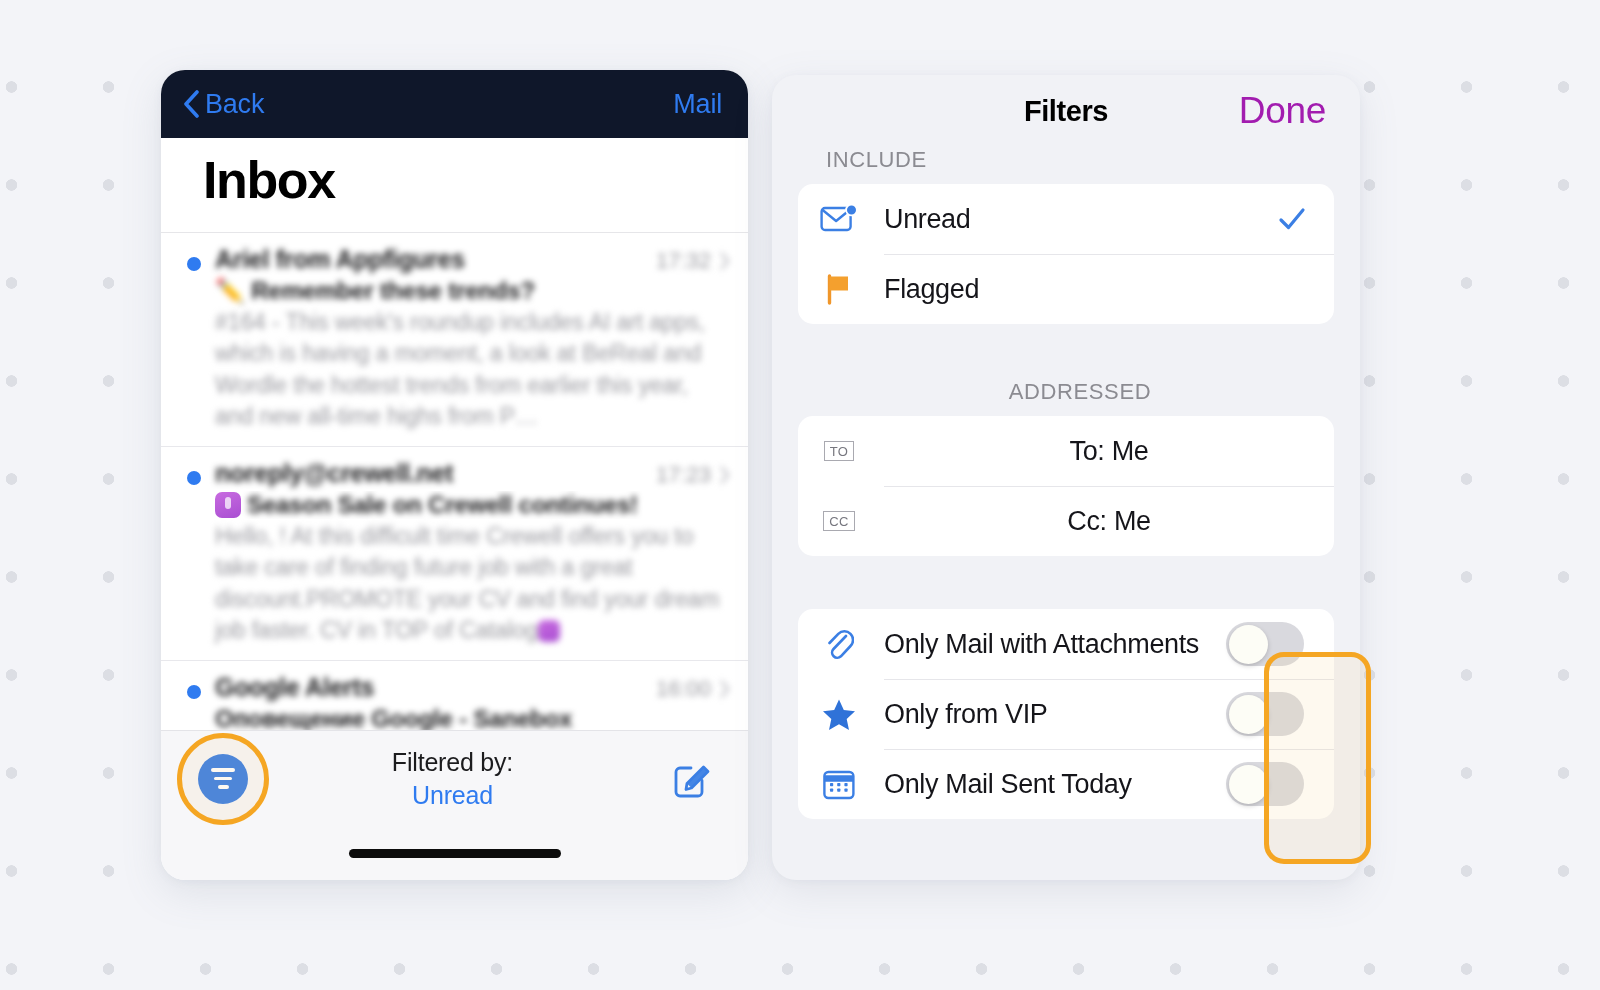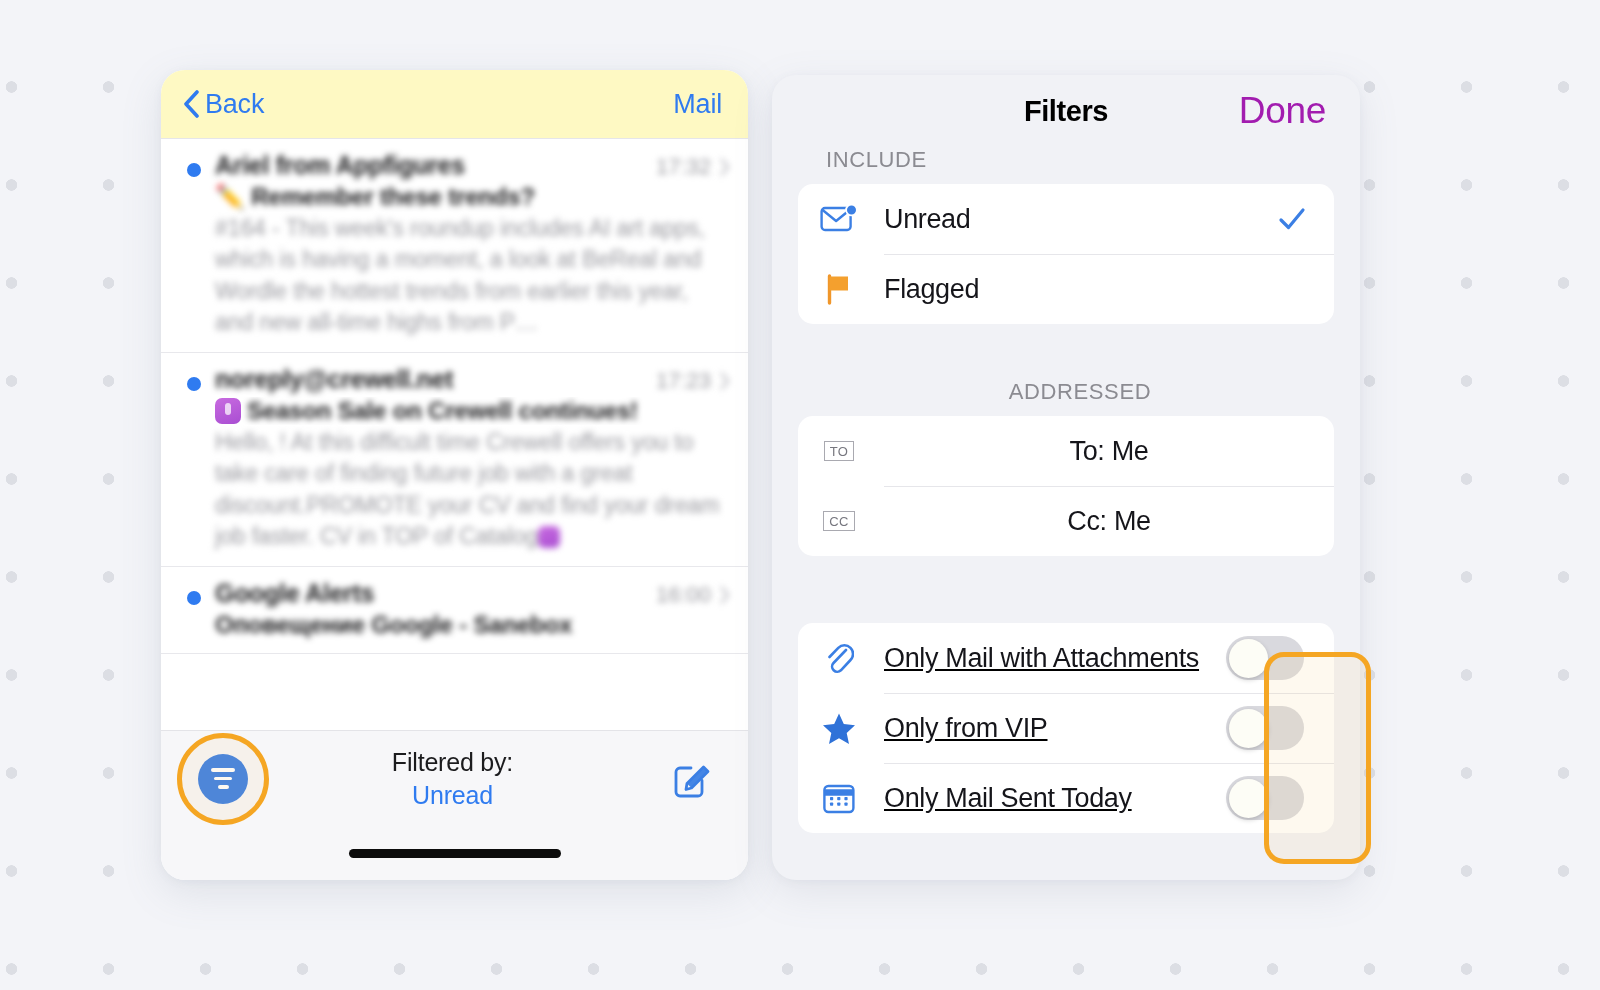--- a/index.html
+++ b/index.html
@@ -35,21 +35,21 @@
     flex-direction: column;
   }
 
   .phone-navbar {
     height: 68px;
     flex: 0 0 68px;
     display: flex;
     align-items: center;
     justify-content: space-between;
     padding: 0 26px 0 22px;
-    background: #fef9c3;
+    background: #0f172a;
   }
 
   .nav-back {
     display: flex;
     align-items: center;
     gap: 6px;
     color: #2f7bf0;
     font-size: 27px;
     letter-spacing: -0.2px;
     cursor: pointer;
@@ -294,21 +294,21 @@
   .section-label {
     font-size: 22px;
     color: #8b8b91;
     letter-spacing: 0.6px;
     padding: 0 0 11px 28px;
   }
 
   .section-wrap { padding: 0 26px; }
   .section-wrap.include { }
   .section-wrap.addressed { margin-top: 55px; text-align: center; }
-  .section-wrap.options { margin-top: 67px; text-decoration: underline; }
+  .section-wrap.options { margin-top: 53px; }
 
   .card {
     background: #fff;
     border-radius: 15px;
     overflow: hidden;
   }
 
   .frow {
     display: flex;
     align-items: center;
@@ -395,20 +395,21 @@
   <div class="phone-navbar">
     <div class="nav-back">
       <svg class="chevron-left" viewBox="0 0 16 28">
         <path d="M14 2 L3 14 L14 26" fill="none" stroke="#2f7bf0" stroke-width="3.6" stroke-linecap="round" stroke-linejoin="round"></path>
       </svg>
       <span>Back</span>
     </div>
     <div class="nav-edit">Mail</div>
   </div>
 
+  <div class="inbox-title">Inbox</div>
 
   <div class="mail-list">
 
     <div class="mail-row">
       <div class="unread-dot"></div>
       <div class="mail-body">
         <div class="mail-top">
           <div class="mail-sender blurred">Ariel from Appfigures</div>
           <div class="mail-meta">
             <span class="mail-time blurred">17:32</span>

